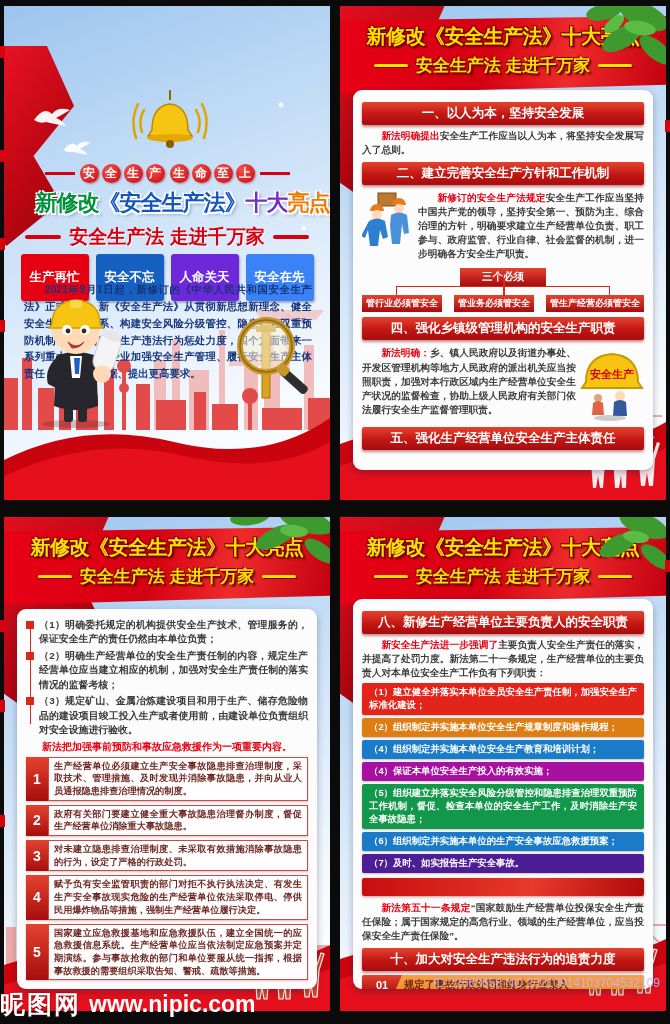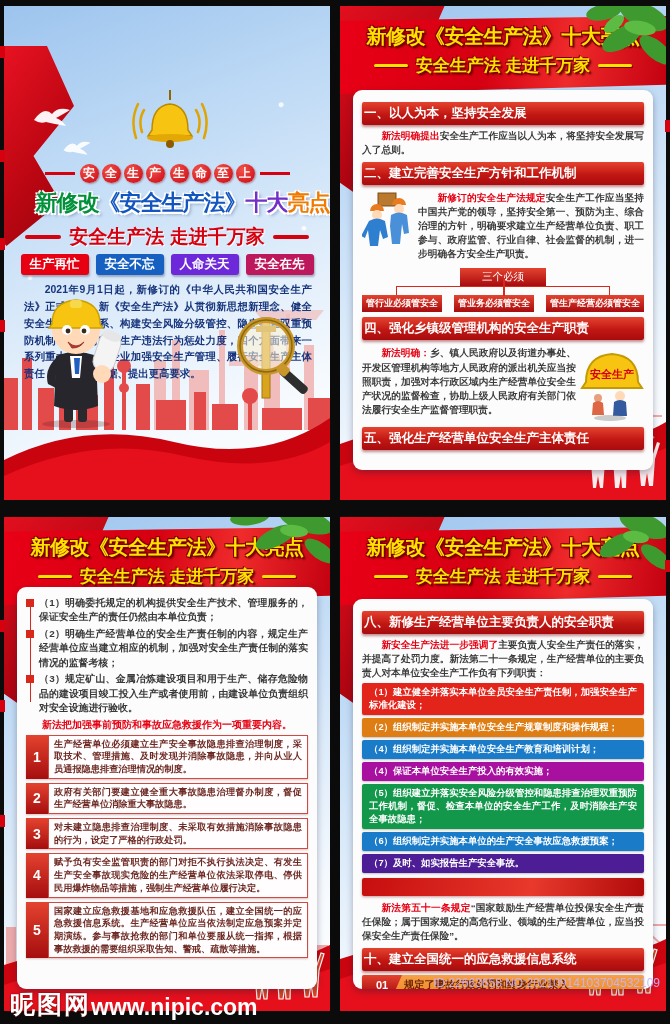--- a/index.html
+++ b/index.html
@@ -28,29 +28,29 @@
   .banner-sub { position:relative; display:flex; align-items:center; justify-content:center;
     gap:8px; margin-top:4px; font-size:17px; font-weight:bold; color:#ffe200;
     text-shadow:1px 1px 0 #7d0000,-1px -1px 0 #7d0000,2px 2px 2px #5a0000; }
   .banner-sub .dash { width:34px; height:3px; background:#ffe200; border-radius:2px;
     box-shadow:1px 1px 0 #7d0000; }
   .leaf { position:absolute; z-index:4; }
   
   .panel { position:absolute; left:13px; right:13px; background:#fcfcfd; border-radius:9px;
     box-shadow:0 3px 7px rgba(30,30,60,.35); padding:7px 9px; z-index:5; overflow:hidden; }
   .secbar { background:linear-gradient(180deg,#e4432f 0%,#c21713 55%,#a80b0e 100%);
-    color:#fff; font-weight:bold; font-size:12.5px; padding:3px 2px;
+    color:#fff; font-weight:bold; font-size:12.5px; text-align:center; padding:3px 2px;
     border-radius:2px; box-shadow:0 2px 3px rgba(120,0,0,.45); margin:5px 0 4px; }
   .ptext { font-size:9.7px; font-weight:bold; color:#3c3c3c; line-height:1.45;
     text-align:justify; text-indent:2em; margin:2px 0 3px; }
   .lead { color:#e60012; }
   
   .diag { text-align:center; margin:2px 0 4px; }
   .diag-root { display:inline-block; background:linear-gradient(180deg,#e4432f,#a80b0e);
-    color:#fff; font-size:10.5px; font-weight:normal; padding:2px 22px; }
+    color:#fff; font-size:10.5px; font-weight:bold; padding:2px 22px; }
   .diag-lines { height:9px; margin:0 34px; border-left:1.5px solid #d8281c;
     border-right:1.5px solid #d8281c; border-top:1.5px solid #d8281c; position:relative; }
   .diag-lines:before { content:""; position:absolute; left:50%; top:-9px; height:9px;
     width:1.5px; background:#d8281c; }
   .diag-lines:after { content:""; position:absolute; left:50%; top:0; height:9px;
     width:1.5px; background:#d8281c; }
   .diag-row { display:flex; justify-content:space-between; gap:4px; }
   .diag-box { background:linear-gradient(180deg,#e4432f,#a80b0e); color:#fff;
     font-size:9px; font-weight:bold; padding:2px 4px; white-space:nowrap; }
   
@@ -64,27 +64,27 @@
   .tl-title { position:absolute; top:182px; left:0; right:0; text-align:center;
     font-size:22px; font-weight:bold; letter-spacing:-1px; z-index:3;
     text-shadow:1.5px 1.5px 0 #fff,-1.5px -1.5px 0 #fff,1.5px -1.5px 0 #fff,-1.5px 1.5px 0 #fff,3px 3px 3px rgba(40,60,120,.35); }
   .t-green { color:#00913a;padding-left:31px; } .t-blue { color:#1456c0; } .t-purple { color:#7230c8; } .t-orange { color:#f07b00; }
   .tl-sub { position:absolute; top:218px; left:0; right:0; display:flex; align-items:center;
     justify-content:center; gap:8px; font-size:19px; font-weight:bold; color:#d6000f; z-index:3;
     text-shadow:1px 1px 0 #fff; }
   .tl-sub .dashr { width:36px; height:3.5px; background:#d6000f; border-radius:2px; }
   .tag-row { position:absolute; top:248px; left:0; right:0; display:flex;
     justify-content:center; gap:7px; z-index:3; }
-  .tag { color:#fff; font-size:12.5px; font-weight:bold; padding:2px 9px; border-radius:3px;
+  .tag { color:#fff; font-size:12.5px; font-weight:bold; padding:15px 9px; border-radius:3px;
     box-shadow:1px 2px 2px rgba(50,50,90,.35); }
   .tl-intro { position:absolute; top:276px; left:20px; right:18px; font-size:10.4px;
     font-weight:bold; color:#17357c; line-height:1.62; text-align:justify; text-indent:2em; z-index:3; }
   
   .footer-red { position:absolute; left:0; right:0; bottom:0; z-index:2; }
-  .wm { position:absolute; left:10px; top:988px; z-index:50; display:flex; align-items:flex-end; }
+  .wm { position:absolute; left:0; top:988px; z-index:50; display:flex; align-items:center; gap:8px; }
   .wm-logo { font-size:25px; font-weight:bold; color:#fff; letter-spacing:2px;
     text-shadow:0 0 2px #600; }
   .wm-url { font-size:23px; font-weight:bold; color:#fff; }
   .wm-id { position:absolute; right:10px; top:976px; z-index:50; font-size:12px;
     color:#c4b5fd; opacity:.92; }
   
   .legal-list { position:relative; padding-left:13px; margin-top:2px; }
   .legal-list:before { content:""; position:absolute; left:3.5px; top:6px; bottom:14px;
     width:1.5px; background:#d8281c; }
   .legal-item { position:relative; font-size:9.9px; font-weight:bold; color:#3a3a3a;
@@ -162,21 +162,21 @@
   <div class="tl-sub">
     <span class="dashr"></span>
     <span>安全生产法 走进千万家</span>
     <span class="dashr"></span>
   </div>
 
   <div class="tag-row">
     <span class="tag" style="background: rgb(230, 0, 18);">生产再忙</span>
     <span class="tag" style="background: rgb(22, 96, 194);">安全不忘</span>
     <span class="tag" style="background: #6d28d9;">人命关天</span>
-    <span class="tag" style="background: #be185d;">安全在先</span>
+    <span class="tag" style="background: #3b82f6;">安全在先</span>
   </div>
   <p class="tl-intro">2021年9月1日起，新修订的《中华人民共和国安全生产法》正式施行。新《安全生产法》从贯彻新思想新理念、健全安全生产责任体系、构建安全风险分级管控、隐患排查双重预防机制、加大对安全生产违法行为惩处力度，四个方面带来一系列重大变化，为企业加强安全生产管理、履行安全生产主体责任，提供法律依据、提出更高要求。</p>
 
   <svg class="abs" style="left:0;bottom:70px;z-index:2;" width="326" height="130" viewBox="0 0 326 130">
     <g fill="#f0bcbc">
       <rect x="150" y="60" width="12" height="70"></rect>
         <rect x="168" y="40" width="8" height="90"></rect>
       <rect x="185" y="70" width="20" height="60"></rect>
         <rect x="215" y="30" width="6" height="100"></rect>
       <rect x="240" y="55" width="14" height="75"></rect>
@@ -364,21 +364,21 @@
     <path d="M0 66 Q100 32 210 54 Q280 68 326 50 V92 H0 Z" fill="#e6101c"></path>
     <g fill="#d42" stroke="#fff" stroke-width="1.2">
       <circle cx="258" cy="48" r="5"></circle>
         <path d="M251 54 q7 -5 14 0 l-2 26 h-3 l-2 -12 -2 12 h-3 Z"></path>
       <circle cx="280" cy="44" r="5"></circle>
         <path d="M273 50 q7 -5 14 0 l-1 30 h-4 l-1 -13 -2 13 h-4 Z"></path>
       <circle cx="305" cy="40" r="5.5"></circle>
         <path d="M298 46 q7 -6 15 0 l4 -12 3 1 -5 16 -2 27 h-4 l-2 -13 -2 13 h-4 Z"></path>
     </g>
   </svg>
-  <div class="panel" style="top:70px;bottom:22px;">
+  <div class="panel" style="top:92px;bottom:22px;">
     <div class="legal-list">
       <div class="legal-item">（1）明确委托规定的机构提供安全生产技术、管理服务的，保证安全生产的责任仍然由本单位负责；</div>
       <div class="legal-item">（2）明确生产经营单位的安全生产责任制的内容，规定生产经营单位应当建立相应的机制，加强对安全生产责任制的落实情况的监督考核；</div>
       <div class="legal-item">（3）规定矿山、金属冶炼建设项目和用于生产、储存危险物品的建设项目竣工投入生产或者使用前，由建设单位负责组织对安全设施进行验收。</div>
     </div>
     <div class="redlead">新法把加强事前预防和事故应急救援作为一项重要内容。</div>
     <div class="numrow">
       <div class="nplate">1</div>
       <div class="nbox ind">生产经营单位必须建立生产安全事故隐患排查治理制度，采取技术、管理措施、及时发现并消除事故隐患，并向从业人员通报隐患排查治理情况的制度。</div>
     </div>
@@ -447,21 +447,21 @@
     <p class="ptext"><span class="lead">新安全生产法进一步强调了</span><span>主要负责人安全生产责任的落实，并提高了处罚力度。新法第二十一条规定，生产经营单位的主要负责人对本单位安全生产工作负有下列职责：</span></p>
     <div class="duty" style="background: rgb(227, 36, 27);">（1）建立健全并落实本单位全员安全生产责任制，加强安全生产标准化建设；</div>
     <div class="duty" style="background: rgb(221, 125, 20);">（2）组织制定并实施本单位安全生产规章制度和操作规程；</div>
     <div class="duty" style="background: rgb(26, 124, 201);">（4）组织制定并实施本单位安全生产教育和培训计划；</div>
     <div class="duty" style="background: rgb(168, 17, 160);">（4）保证本单位安全生产投入的有效实施；</div>
     <div class="duty" style="background: rgb(19, 152, 75);">（5）组织建立并落实安全风险分级管控和隐患排查治理双重预防工作机制，督促、检查本单位的安全生产工作，及时消除生产安全事故隐患；</div>
     <div class="duty" style="background: rgb(26, 124, 201);">（6）组织制定并实施本单位的生产安全事故应急救援预案；</div>
     <div class="duty" style="background: #4c1d95;">（7）及时、如实报告生产安全事故。</div>
     <div class="emptybar"></div>
     <p class="ptext"><span class="lead">新法第五十一条规定</span><span>“国家鼓励生产经营单位投保安全生产责任保险；属于国家规定的高危行业、领域的生产经营单位，应当投保安全生产责任保险”。</span></p>
-    <div class="secbar">十、建立全国统一的应急救援信息系统</div>
+    <div class="secbar">十、加大对安全生产违法行为的追责力度</div>
     <div class="measure">
       <div class="mnum">01</div>
       <div class="mtext">规定了事故行政处罚和终身行业禁入</div>
     </div>
 
   </div>
 </div>
 
 <div class="tick" style="left:0;top:46px;background:#d6000f;"></div>
 <div class="tick" style="left:0;top:150px;background:#d6000f;"></div>

